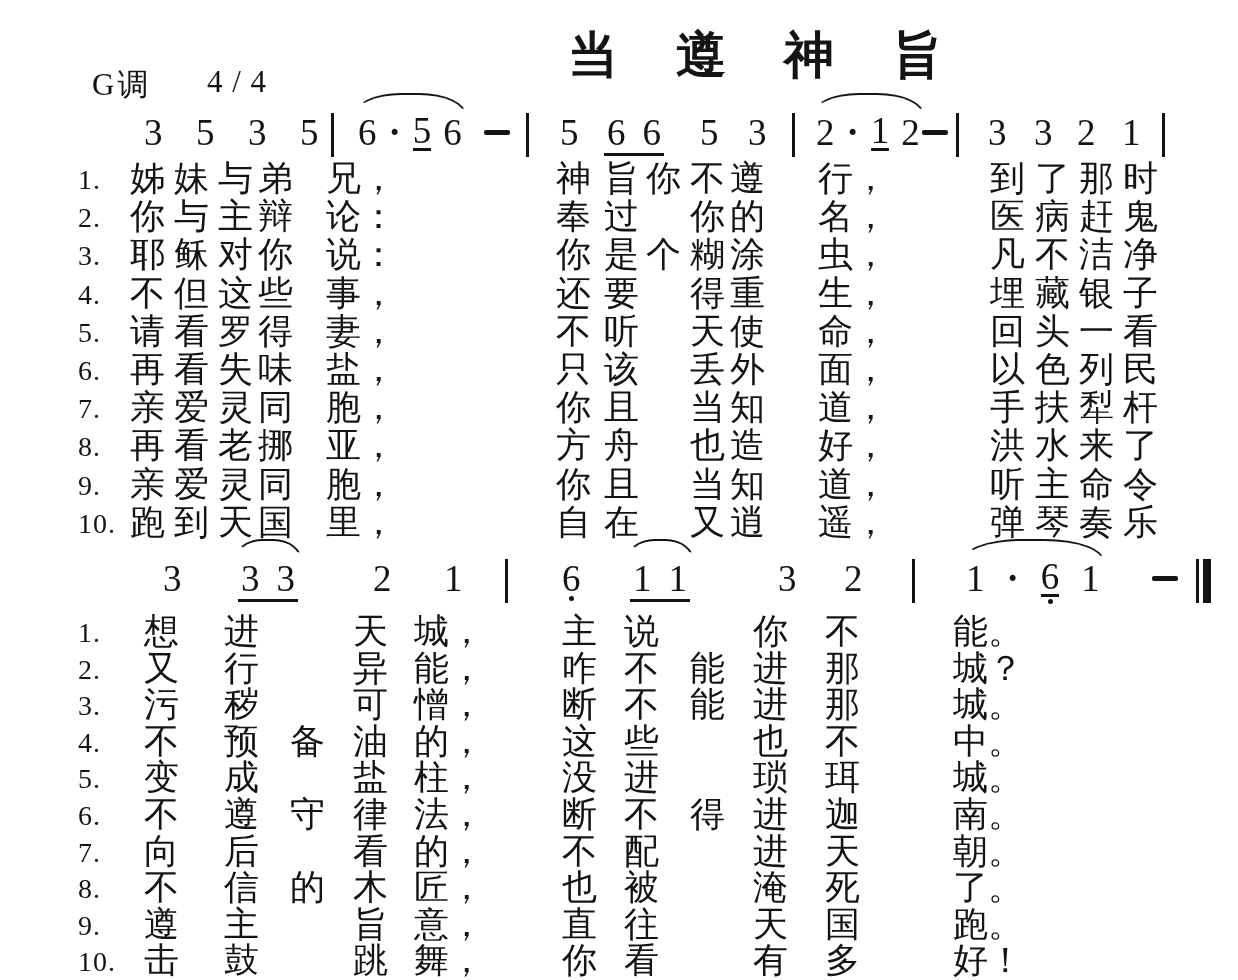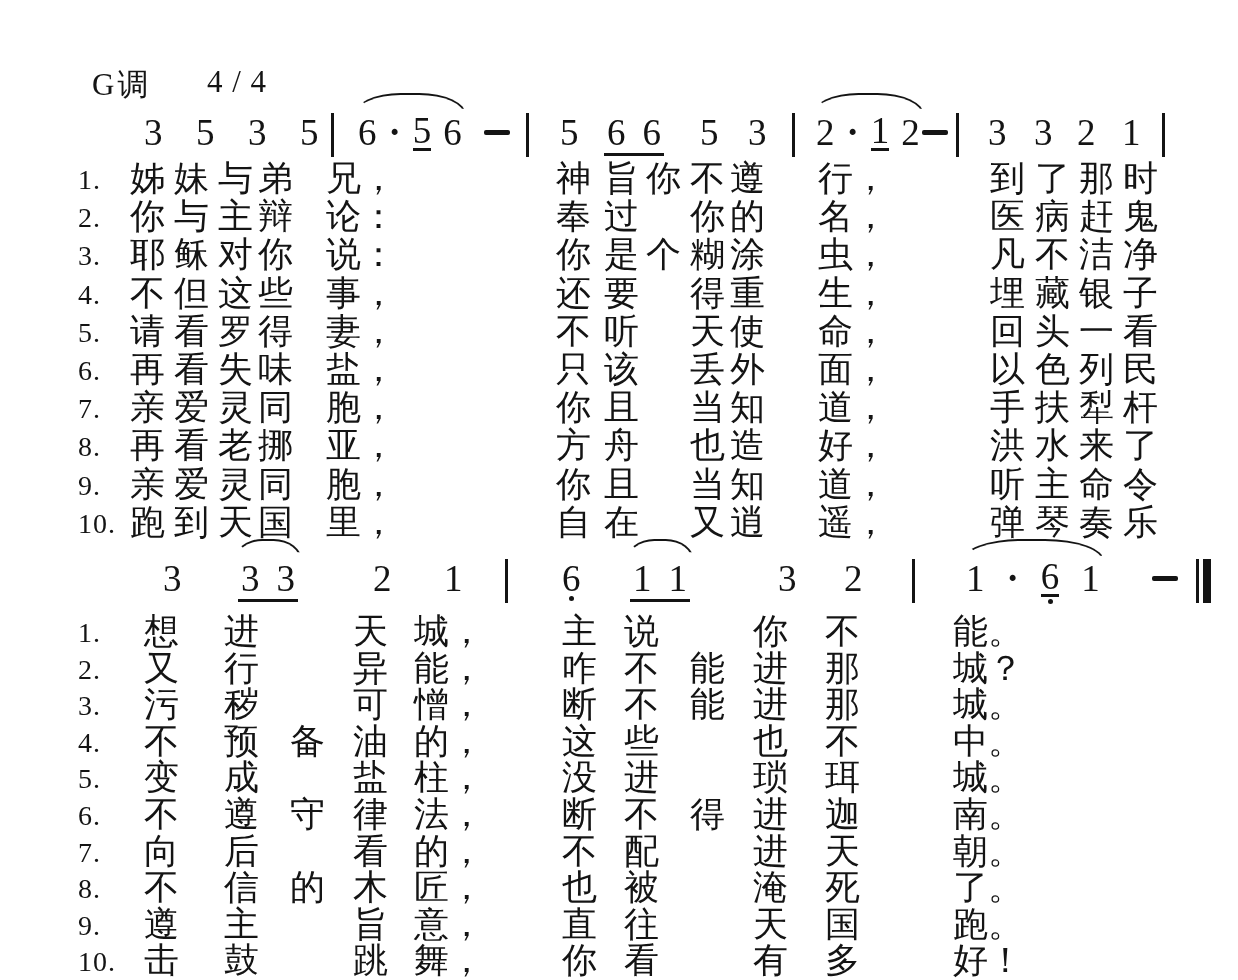--- a/index.html
+++ b/index.html
@@ -48,20 +48,21 @@
   
   .verse-section { position:absolute; left:0; top:0; width:100%; height:100%; }
   .lyric-row { position:absolute; left:0; width:100%; height:38px; }
   .lchar { position:absolute; top:0; font-size:35px; line-height:38px; white-space:nowrap; }
   .vnum  { position:absolute; top:4px; font-size:28px; letter-spacing:1px; }
 </style>
 </head>
 <body>
 
 <div class="sheet">
+  <h1 class="title">当遵神旨</h1>
   <span class="keysig-label">G调</span>
   <span class="keysig-time">4 / 4</span>
 
   <div id="notation1" class="notation-row line1">
       <span class="nt" style="left: 144px;">3</span>
       <span class="nt" style="left: 196px;">5</span>
       <span class="nt" style="left: 248px;">3</span>
       <span class="nt" style="left: 300px;">5</span>
       <span class="barline" style="left: 331px;"></span>
       <span class="grp slur" style="left: 358px;">

